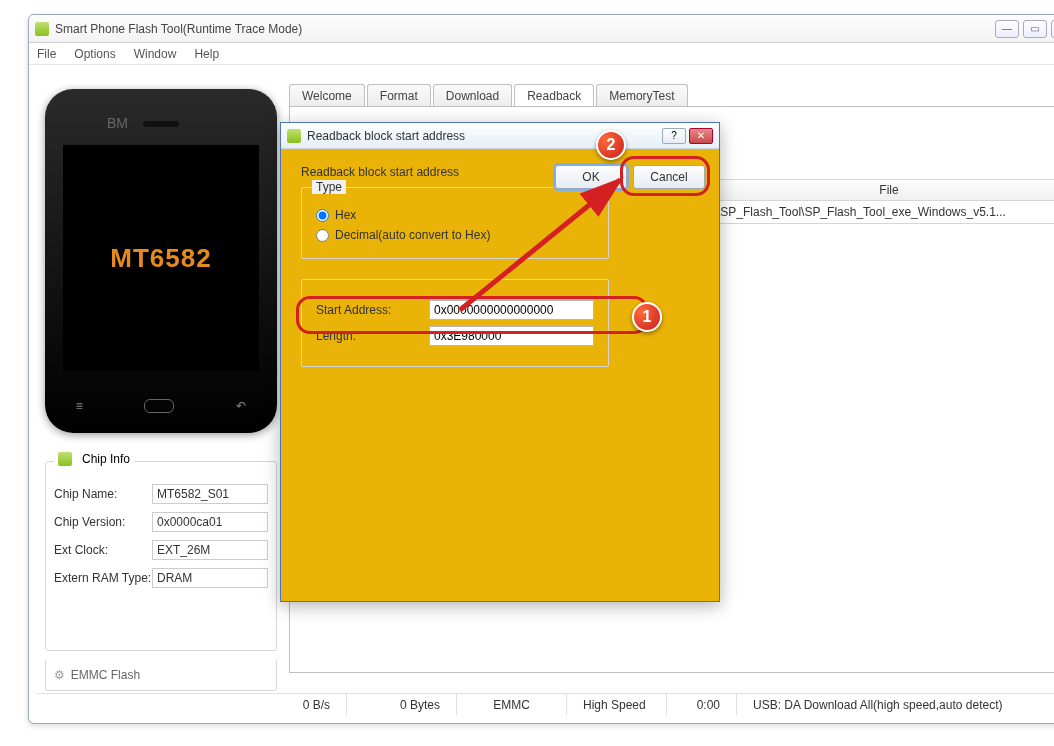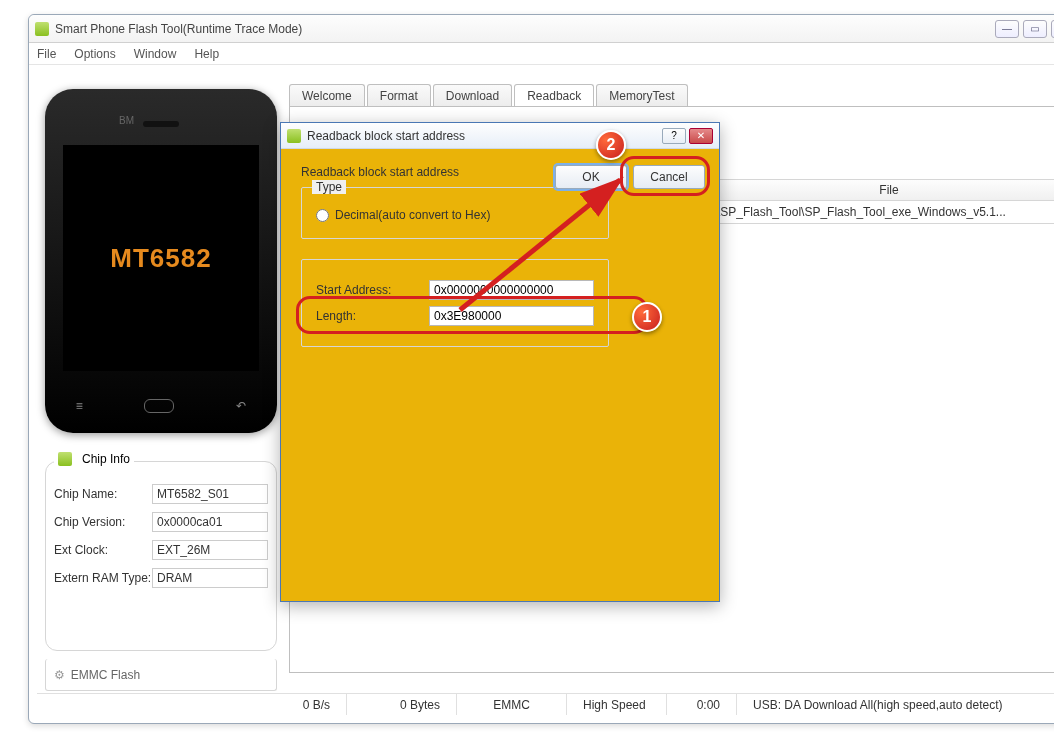--- a/index.html
+++ b/index.html
@@ -12,25 +12,25 @@
 .win-btn { width: 24px; height: 18px; border: 1px solid #aab; border-radius: 3px; margin-left: 4px; background: linear-gradient(#fdfdfd,#eef); display: flex; align-items: center; justify-content: center; color: #557; font-size: 10px; cursor: pointer; }
 .menu-bar { height: 22px; display: flex; align-items: center; padding: 0 8px; gap: 18px; color: #555; border-bottom: 1px solid #e5e5e5; }
 .menu-bar span { cursor: pointer; }
 
 .main-area { position: absolute; left: 8px; top: 58px; right: 8px; bottom: 32px; }
 
 .phone-panel { position: absolute; left: 8px; top: 16px; width: 232px; height: 344px; background: linear-gradient(#2a2a2a,#000); border-radius: 28px; box-shadow: 0 2px 8px rgba(0,0,0,0.4); }
 .phone-screen { position: absolute; left: 18px; top: 56px; right: 18px; bottom: 62px; background: #000; display: flex; align-items: center; justify-content: center; }
 .phone-screen span { color: #e68a1e; font-size: 26px; font-weight: bold; letter-spacing: 1px; }
 .phone-dot { position: absolute; top: 32px; left: 50%; width: 36px; height: 6px; background: #111; border-radius: 3px; transform: translateX(-50%); }
-.phone-bm { position: absolute; left: 38px; top: 26px; color: #666; font-size: 10px; padding-left: 36px; }
+.phone-bm { position: absolute; left: 26px; top: 26px; color: #666; font-size: 14px; padding-left: 36px; }
 .phone-btns { position: absolute; bottom: 20px; left: 0; right: 0; display: flex; justify-content: space-around; color: #888; font-size: 16px; }
 .phone-home { width: 30px; height: 14px; border: 1px solid #666; border-radius: 6px; }
 
-.chip-group { position: absolute; left: 8px; top: 388px; width: 232px; height: 190px; border: 1px solid #d6d6d6; border-radius: 12px; padding: 8px; }
+.chip-group { position: absolute; left: 8px; top: 388px; width: 232px; height: 190px; border: 1px solid #d6d6d6; border-radius: 3px; padding: 8px; }
 .chip-group-header { position: absolute; top: -10px; left: 8px; background: #fff; padding: 0 4px; display: flex; align-items: center; gap: 4px; }
 .chip-rows { margin-top: 14px; display: flex; flex-direction: column; gap: 8px; }
 .chip-row { display: flex; align-items: center; }
 .chip-row label { width: 98px; color: #333; }
 .chip-row .val { border: 1px solid #ccc; height: 20px; padding: 2px 4px; flex: 1; background: #fff; color: #333; overflow: hidden; }
 
 .emmc-group { position: absolute; left: 8px; top: 586px; width: 232px; height: 32px; border: 1px solid #d6d6d6; border-top: none; border-radius: 3px; display: flex; align-items: center; padding: 0 8px; gap: 6px; color: #666; }
 .gear { color: #999; }
 
 .tabs-area { position: absolute; left: 252px; top: 0; right: 0; height: 34px; display: flex; align-items: flex-end; gap: 2px; }
@@ -165,20 +165,24 @@
     <div class="title-icon"></div>
     <div class="dialog-title-text">Readback block start address</div>
     <div class="dlg-btn">?</div>
     <div class="dlg-btn close">✕</div>
   </div>
   <div class="dialog-body">
     <div class="dlg-group-label">Readback block start address</div>
     <div class="type-group">
       <div class="type-group-label">Type</div>
       <div class="radio-row">
+        <input type="radio" checked="" style="">
+        <span>Hex</span>
+      </div>
+      <div class="radio-row">
         <input type="radio" style="">
         <span>Decimal(auto convert to Hex)</span>
       </div>
     </div>
     <div class="addr-group">
       <div class="addr-row">
         <label>Start Address:</label>
         <input value="0x0000000000000000" style="">
       </div>
       <div class="addr-row">

